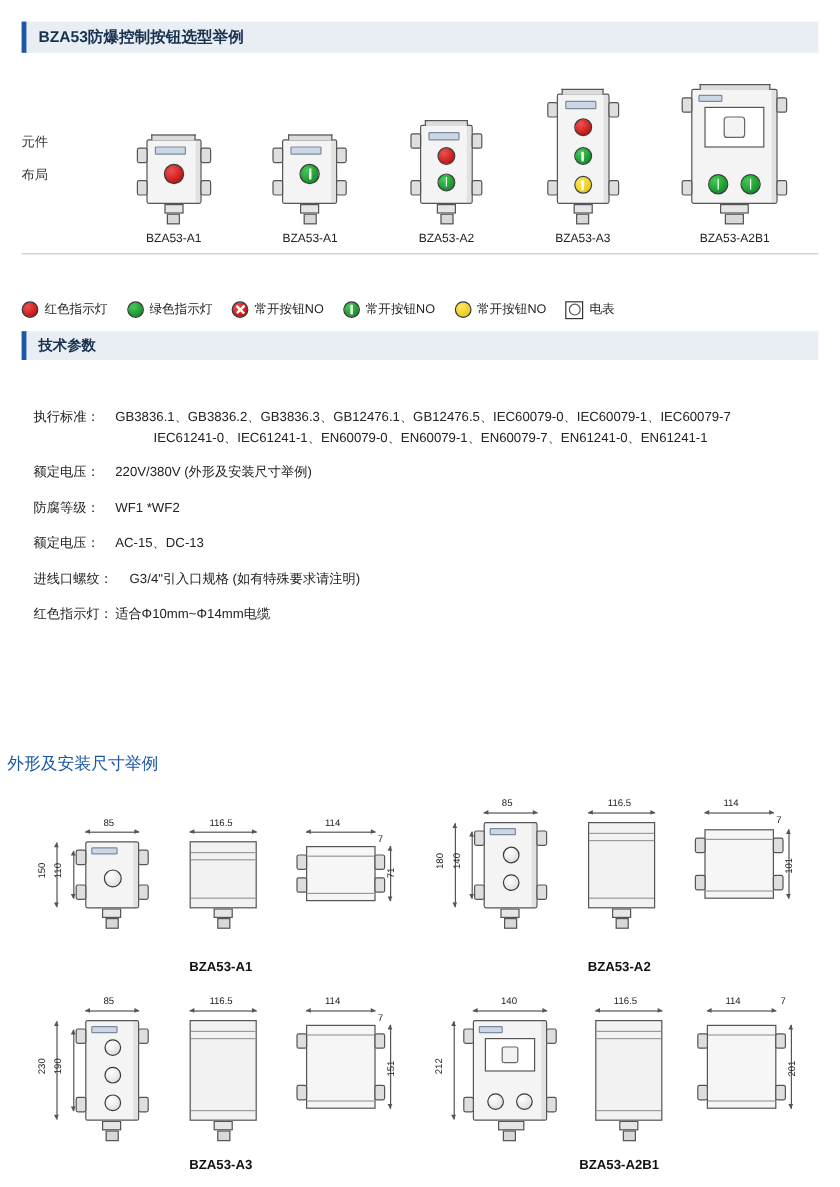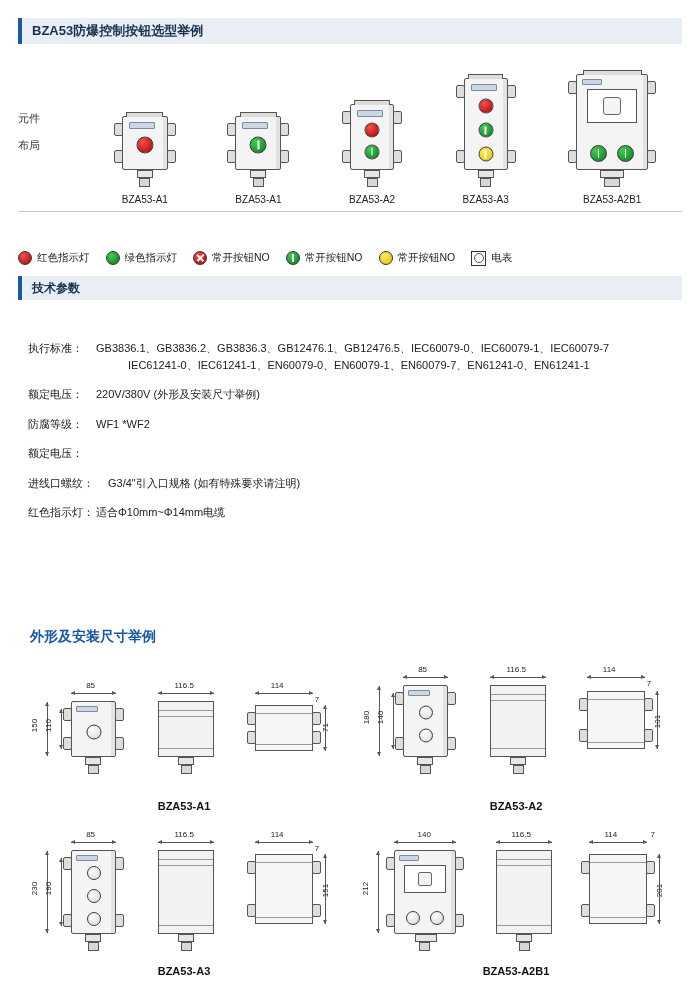--- a/index.html
+++ b/index.html
@@ -240,23 +240,22 @@
     width: 78px; flex: 0 0 78px;
     padding-left: 10px;
   }
   .spec-val { flex: 1; }
   .spec-val .line2 { display: block; padding-left: 32px; }
 
   
   .dim-title {
     position: absolute;
     left: 6px; top: 628px;
-    font-size: 14px; font-weight: bold;
+    font-size: 14px; font-weight: normal;
     color: #1a57a5;
-    margin-left: 24px;
   }
   .dim-area {
     position: absolute;
     left: 18px; top: 652px;
     width: 664px; height: 330px;
   }
   .dim-quad {
     position: absolute;
     width: 332px; height: 160px;
   }
@@ -509,20 +508,21 @@
   <div class="spec-row">
     <div class="spec-key">额定电压：</div>
     <div class="spec-val">220V/380V (外形及安装尺寸举例)</div>
   </div>
   <div class="spec-row">
     <div class="spec-key">防腐等级：</div>
     <div class="spec-val">WF1   *WF2</div>
   </div>
   <div class="spec-row">
     <div class="spec-key">额定电压：</div>
+    <div class="spec-val">AC-15、DC-13</div>
   </div>
   <div class="spec-row">
     <div class="spec-key" style="width:90px;flex:0 0 90px;">进线口螺纹：</div>
     <div class="spec-val">G3/4"引入口规格 (如有特殊要求请注明)</div>
   </div>
   <div class="spec-row">
     <div class="spec-key">红色指示灯：</div>
     <div class="spec-val">适合Φ10mm~Φ14mm电缆</div>
   </div>
 </div>

